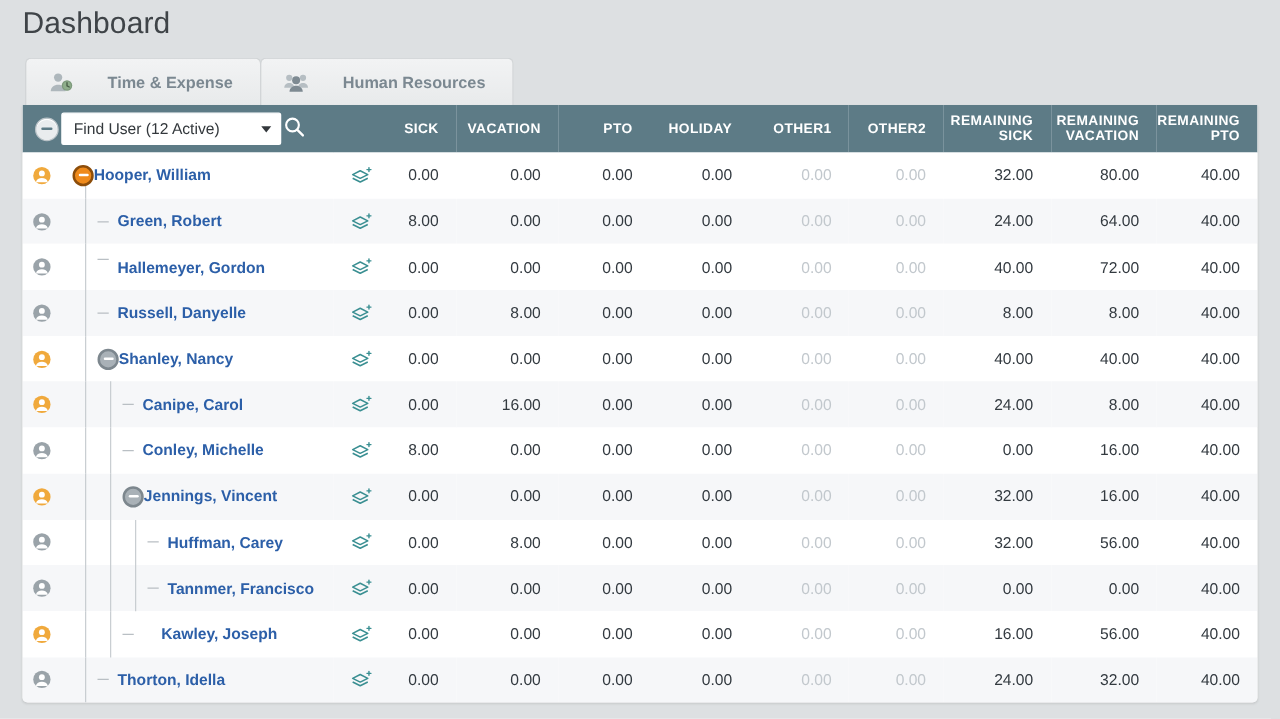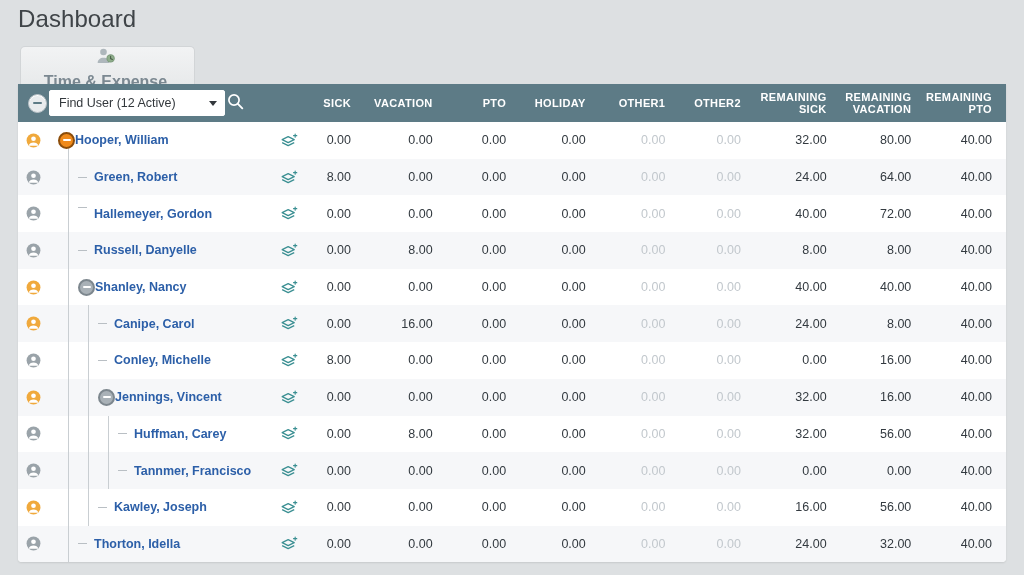--- a/index.html
+++ b/index.html
@@ -29,29 +29,28 @@
 
   
   .tabstrip {
     position:relative; height:42px;
     margin:0 0 0 0; padding:0 0 0 20px;
     display:flex; align-items:flex-end; gap:0;
   }
   .tab {
     position:relative;
     height:38px; min-width:175px;
-    display:flex; align-items:center; gap:8px;
+    display:flex; align-items:center; gap:27px;
     padding:0 22px 0 18px;
     border-radius:5px 5px 0 0;
-    font-size:16px; font-weight:bold; color:#7b8891;
+    font-size:13px; font-weight:bold; color:#7b8891;
     background:linear-gradient(180deg,#f2f3f4 0%, #e8eaeb 100%);
     border:1px solid #d2d5d7; border-bottom:none;
     cursor:pointer; user-select:none;
     margin-right:-1px;
-    flex-direction:column;
   }
   .tab .tab-label { white-space:nowrap; }
   .tab.active {
     background:#5d7b86;
     color:#ffffff;
     border-color:#5d7b86;
     height:42px;
     box-shadow:0 -1px 2px rgba(0,0,0,.12);
     z-index:3;
   }
@@ -163,20 +162,33 @@
           <path d="M1.6 16c0-3.3 2.7-5.3 5.9-5.3s5.9 2 5.9 5.3z" fill="#aeb7bc"></path>
           <circle cx="14.6" cy="11.4" r="4.2" fill="#7d9a7c"></circle>
           <circle cx="14.6" cy="11.4" r="3.1" fill="#8fae8b"></circle>
           <path d="M14.6 9.2v2.4l1.8 1" stroke="#4a5f49" stroke-width="1.1" fill="none" stroke-linecap="round"></path>
         </svg>
       </span>
       <span class="tab-label">Time &amp; Expense</span>
     </div>
 
 
+    <div class="tab wide">
+      <span class="ticon">
+        <svg viewBox="0 0 20 18" width="20" height="18" aria-hidden="true">
+          <circle cx="4.4" cy="5.2" r="2.5" fill="#b6bec3"></circle>
+          <path d="M0.4 13.2c0-2.4 1.8-3.9 4-3.9s4 1.5 4 3.9z" fill="#b6bec3"></path>
+          <circle cx="15.4" cy="5.2" r="2.5" fill="#b6bec3"></circle>
+          <path d="M11.4 13.2c0-2.4 1.8-3.9 4-3.9s4 1.5 4 3.9z" fill="#b6bec3"></path>
+          <circle cx="9.9" cy="7.1" r="3.2" fill="#7e8a92"></circle>
+          <path d="M4.6 16.4c0-3 2.4-4.9 5.3-4.9s5.3 1.9 5.3 4.9z" fill="#7e8a92"></path>
+        </svg>
+      </span>
+      <span class="tab-label">Human Resources</span>
+    </div>
 
 
   </div>
 
   <div class="tablewrap">
     <table class="grid">
       <colgroup>
         <col style="width:244px">
         <col style="width:44px">
         <col style="width:52px">
@@ -607,21 +619,21 @@
                     <circle cx="8" cy="8" r="7.4" fill="#f0a93c"></circle>
                     <circle cx="8" cy="6.1" r="2.5" fill="#ffffff"></circle>
                     <path d="M2.9 13.6c.5-2.3 2.6-3.5 5.1-3.5s4.6 1.2 5.1 3.5z" fill="#ffffff"></path>
                   </svg>
                 </span>
                 <span class="tree">
                   <span class="guide" style="left:20px;top:0px;bottom:0px"></span>
                   <span class="guide" style="left:40px;top:0px;bottom:0px"></span>
                   <span style="display:flex;align-items:center;padding-left:50px;position:relative;z-index:2">
                     <span class="stub"></span>
-                    <span class="uname" style="margin-left:7px">Kawley, Joseph</span>
+                    <span class="uname" style="margin-left:22px">Kawley, Joseph</span>
                   </span>
                 </span>
               </div>
             </td>
             <td class="layercell">
               <svg class="layers" viewBox="0 0 20 18" aria-hidden="true">
                 <path d="M8.6 11.3L2.2 8.1l6.4-3.2 6.4 3.2z" fill="none" stroke="#3a8f92" stroke-width="1.3" stroke-linejoin="round"></path>
                 <path d="M2.2 11.2l6.4 3.2 6.4-3.2" fill="none" stroke="#3a8f92" stroke-width="1.3" stroke-linejoin="round"></path>
                 <path d="M16.0 2.2v3.4M14.3 3.9h3.4" stroke="#3a8f92" stroke-width="1.2" stroke-linecap="round"></path>
               </svg>

